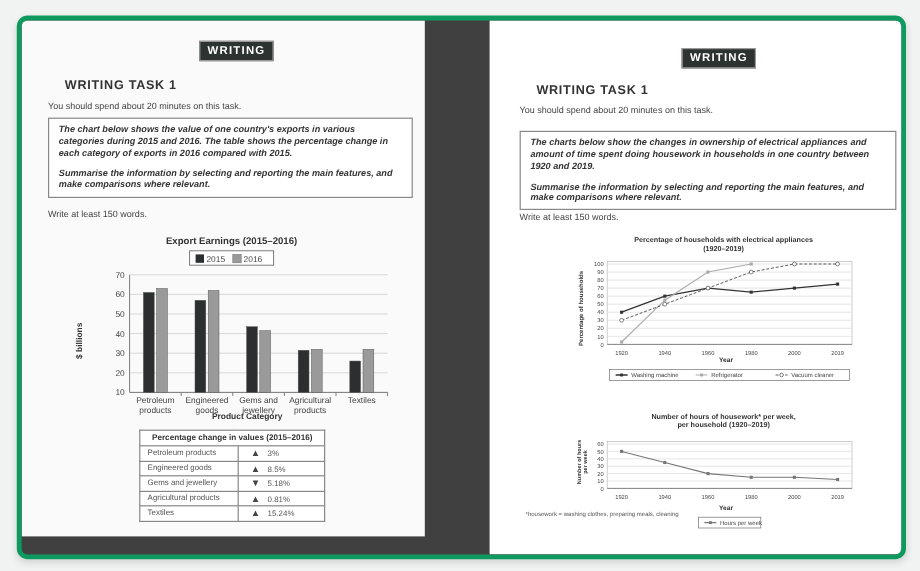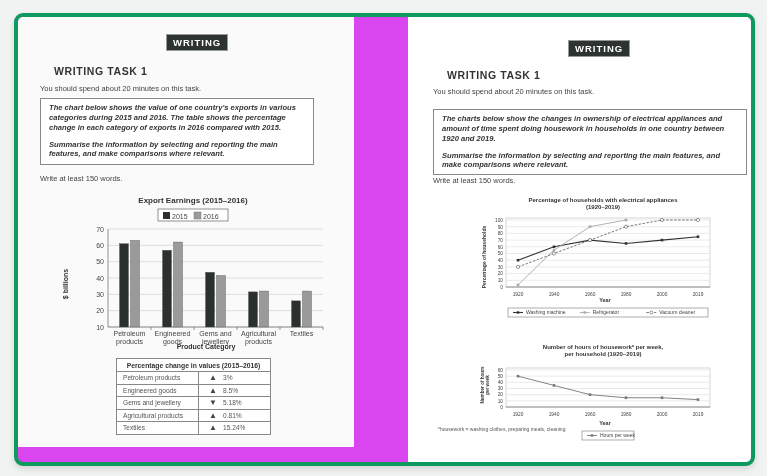--- a/index.html
+++ b/index.html
@@ -1,20 +1,20 @@
 <!DOCTYPE html>
 <html><head>
 <meta charset="utf-8">
 <style>
   * { box-sizing: border-box; margin: 0; padding: 0; }
   html, body { width: 767px; height: 476px; background: #f1f2f2; overflow: hidden; }
   body { font-family: "Liberation Sans", sans-serif; color: #333; position: relative; }
   .frame {
     position: absolute; left: 14px; top: 13px; width: 741px; height: 453px;
-    border: 4px solid #0e9a5e; border-radius: 9px; background: #d946ef;
+    border: 4px solid #0e9a5e; border-radius: 9px; background: #404040;
     box-shadow: 0 3px 6px rgba(0,0,0,0.12); overflow: hidden;
   }
   .page-left {
     position: absolute; left: 0; top: 0; width: 336px; height: 430px;
     background: #fafafa;
   }
   .page-right {
     position: absolute; left: 390px; top: 0; width: 345px; height: 445px;
     background: #ffffff;
   }
@@ -42,21 +42,21 @@
 </style>
 </head>
 <body>
 
 <div class="frame">
 
   <div class="page-left">
     <div class="badge" style="left:148px; top:17px;">WRITING</div>
     <div class="task-title" style="left:22px; top:48px;">WRITING TASK 1</div>
     <div class="small" style="left:22px; top:67px;">You should spend about 20 minutes on this task.</div>
-    <div class="prompt-box" style="left:22px; top:81px; width:274px; height:67px;">
+    <div class="prompt-box" style="left:22px; top:81px; width:304px; height:67px;">
       <p>The chart below shows the value of one country's exports in various categories during 2015 and 2016. The table shows the percentage change in each category of exports in 2016 compared with 2015.</p>
       <p>Summarise the information by selecting and reporting the main features, and make comparisons where relevant.</p>
     </div>
     <div class="small" style="left:22px; top:157px;">Write at least 150 words.</div>
 
     <svg id="bar-chart" style="position:absolute; left:40px; top:172px;" width="270" height="165">
       <text x="135" y="14" text-anchor="middle" font-size="8" font-weight="bold" fill="#333">Export Earnings (2015–2016)</text>
       <g>
         <rect x="100" y="20" width="70" height="12" fill="#fff" stroke="#777" stroke-width="0.8"></rect>
         <rect x="105" y="23" width="7" height="7" fill="#2b2f2f"></rect>

